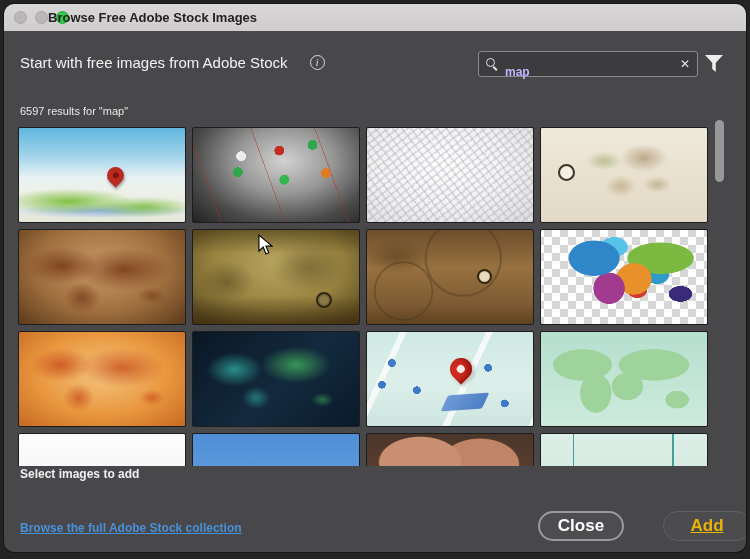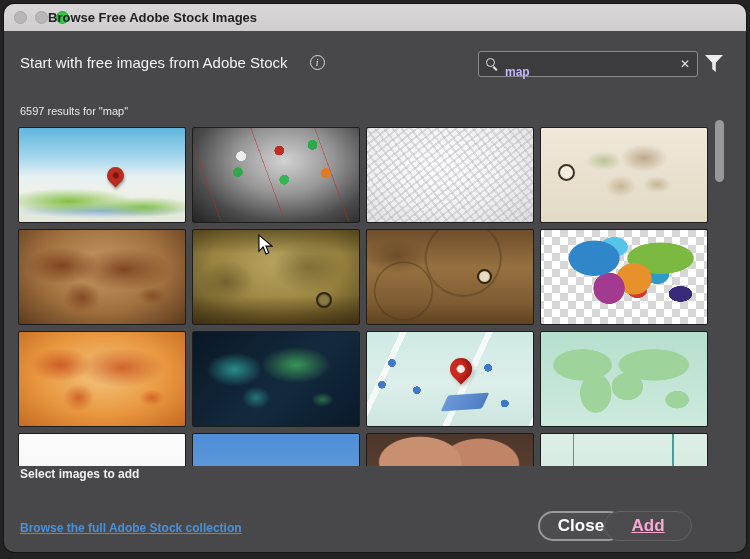--- a/index.html
+++ b/index.html
@@ -156,21 +156,21 @@
   
   .scroll-thumb { position:absolute; left:711px; top:116px; width:9px; height:62px; border-radius:5px; background:#98989b; }
 
   
   .select-text { position:absolute; left:16px; top:463px; color:#f0f0f0; font-size:12px; font-weight:700; }
   .stock-link { position:absolute; left:16px; top:517px; color:#4a90d9; font-size:12px; font-weight:700;
     text-decoration:underline; cursor:pointer; }
   .btn { position:absolute; top:507px; height:30px; border-radius:15px; font-size:17px; font-weight:700;
     display:flex; align-items:center; justify-content:center; cursor:pointer; font-family:"Liberation Sans",sans-serif; }
   .btn-close { left:534px; width:86px; background:#4d4d4f; border:2px solid #9a9a9c; color:#ffffff; }
-  .btn-add { left:600px; width:88px; background:#4c4c4e; border:1px solid #616163; color:#f9a8d4; cursor:default;text-decoration:underline; }
+  .btn-add { left:659px; width:88px; background:#4c4c4e; border:1px solid #616163; color:#eab308; cursor:default;text-decoration:underline; }
 
   
   .cursor { position:absolute; left:254px; top:230px; width:15px; height:23px; pointer-events:none; }
 </style>
 </head>
 <body>
 
 <div class="window">
 
   <div class="titlebar">

